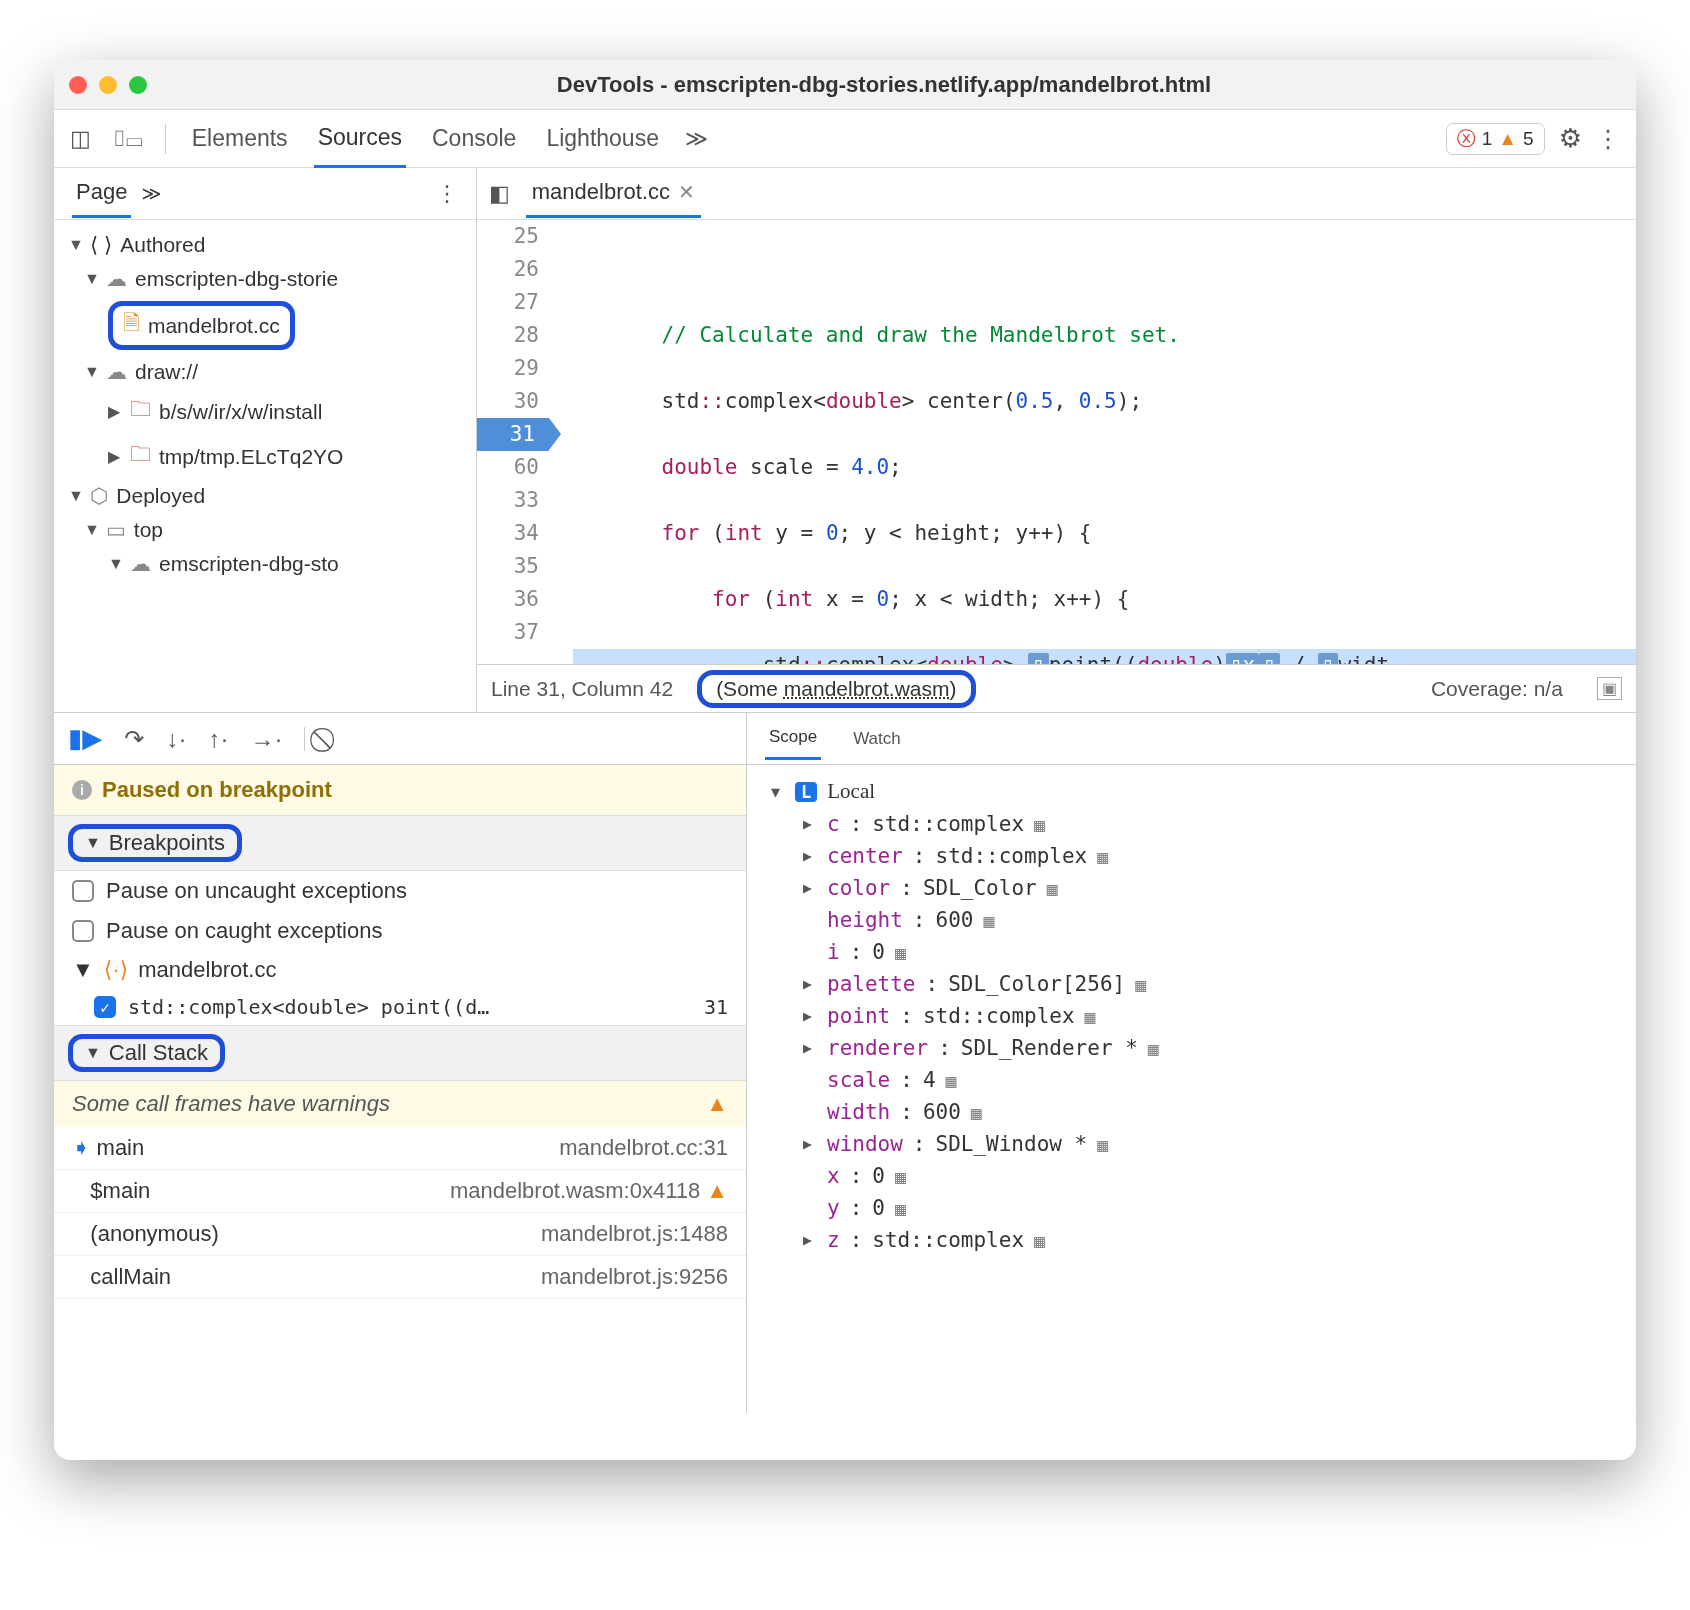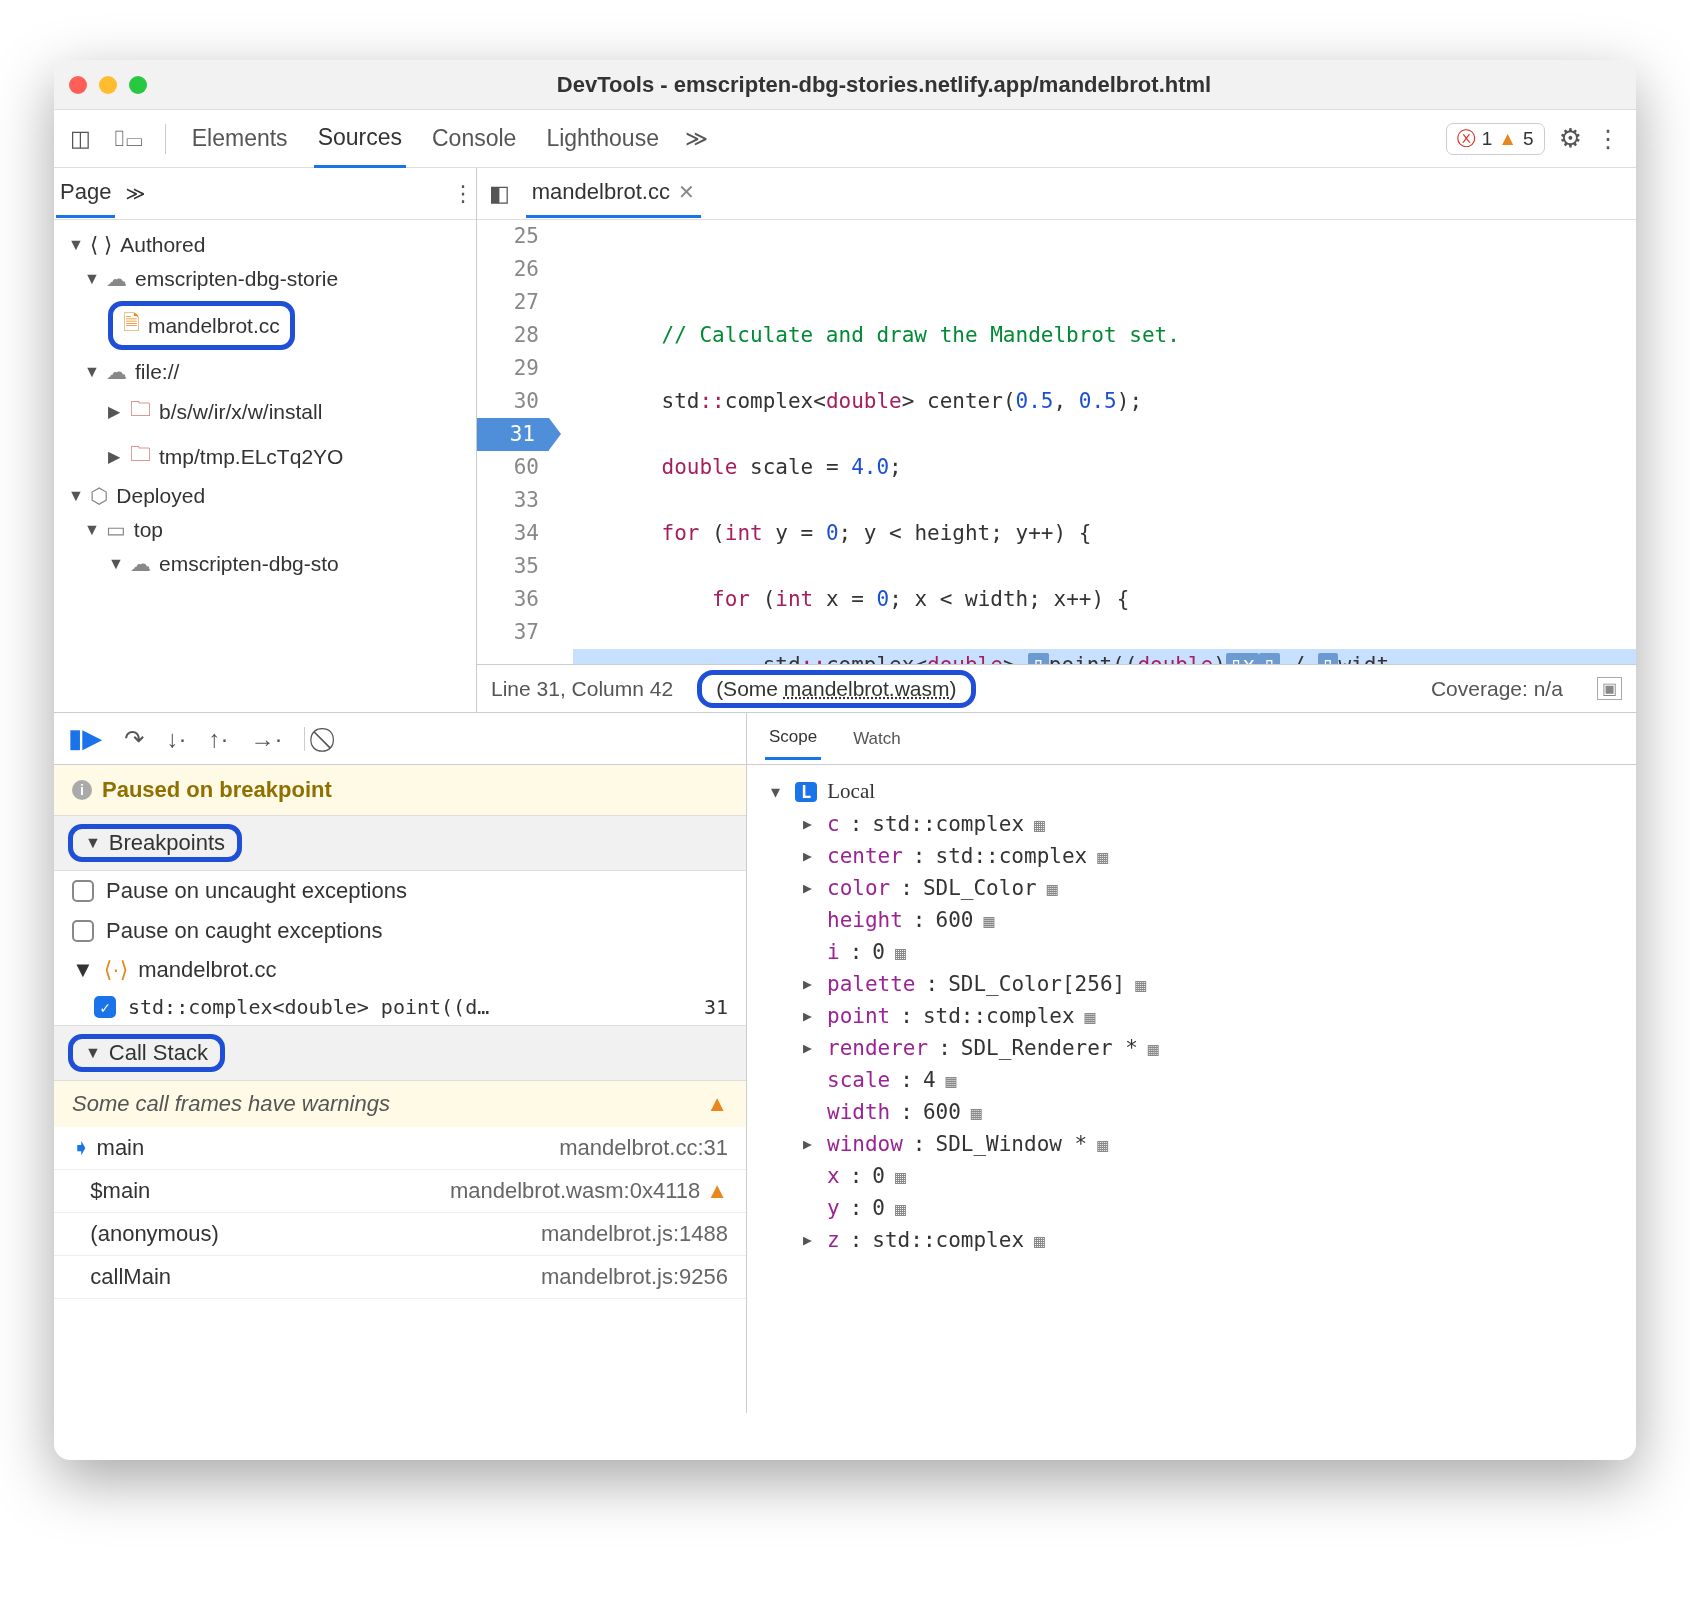--- a/index.html
+++ b/index.html
@@ -14,21 +14,21 @@
 .toolbar .icon { color: #555; font-size: 22px; }
 .tab { color: #555; cursor: pointer; padding: 14px 4px; font-size: 23px; }
 .tab.active { color: #333; border-bottom: 3px solid #1a73e8; }
 .toolbar-right { margin-left: auto; display: flex; align-items: center; gap: 14px; }
 .badge { border: 1px solid #ccc; border-radius: 7px; padding: 2px 10px; display: flex; align-items: center; gap: 6px; }
 .err-ico { color: #d93025; } .warn-ico { color: #e8871e; }
 .gear { font-size: 26px; color: #555; } .vdots { font-size: 24px; color: #555; }
 
 .upper { display: flex; height: 545px; border-bottom: 1px solid #ccc; }
 .sidebar { width: 423px; border-right: 1px solid #ccc; display: flex; flex-direction: column; }
-.sidebar-head { height: 52px; border-bottom: 1px solid #ddd; display: flex; align-items: center; padding: 0 2px; }
+.sidebar-head { height: 52px; border-bottom: 1px solid #ddd; display: flex; align-items: center; padding: 0 18px; }
 .sidebar-head .tab { font-size: 22px; padding: 10px 4px; }
 .sidebar-head .dots { margin-left: auto; font-size: 22px; color: #555; }
 .filetree { flex: 1; overflow: hidden; padding: 8px 0; font-size: 21px; }
 .trow { display: flex; align-items: center; padding: 5px 0 5px 14px; gap: 8px; color: #333; white-space: nowrap; }
 .trow .arrow { color: #555; width: 14px; font-size: 16px; }
 .file-ico { color: #e8871e; } .folder-ico { color: #c0392b; } .cloud-ico { color: #888; } .cube-ico { color: #888; } .frame-ico { color: #888; }
 .hl-ring { border: 5px solid #1f4fd6; border-radius: 14px; padding: 2px 10px; display: inline-flex; align-items: center; gap: 8px; }
 .i1 { padding-left: 30px; } .i2 { padding-left: 54px; }
 
 .editor { flex: 1; display: flex; flex-direction: column; }
@@ -138,21 +138,21 @@
           </div>
         <div class="trow i2">
             <span class="hl-ring">
               <span class="file-ico">🗎</span>
               <span>mandelbrot.cc</span>
             </span>
           </div>
         <div class="trow i1">
             <span class="arrow">▼</span>
             <span class="cloud-ico">☁</span>
-            <span>file://</span>
+            <span>draw://</span>
           </div>
         <div class="trow i2">
             <span class="arrow">▶</span>
             <span class="folder-ico">🗀</span>
             <span>b/s/w/ir/x/w/install</span>
           </div>
         <div class="trow i2">
             <span class="arrow">▶</span>
             <span class="folder-ico">🗀</span>
             <span>tmp/tmp.ELcTq2YO</span>

